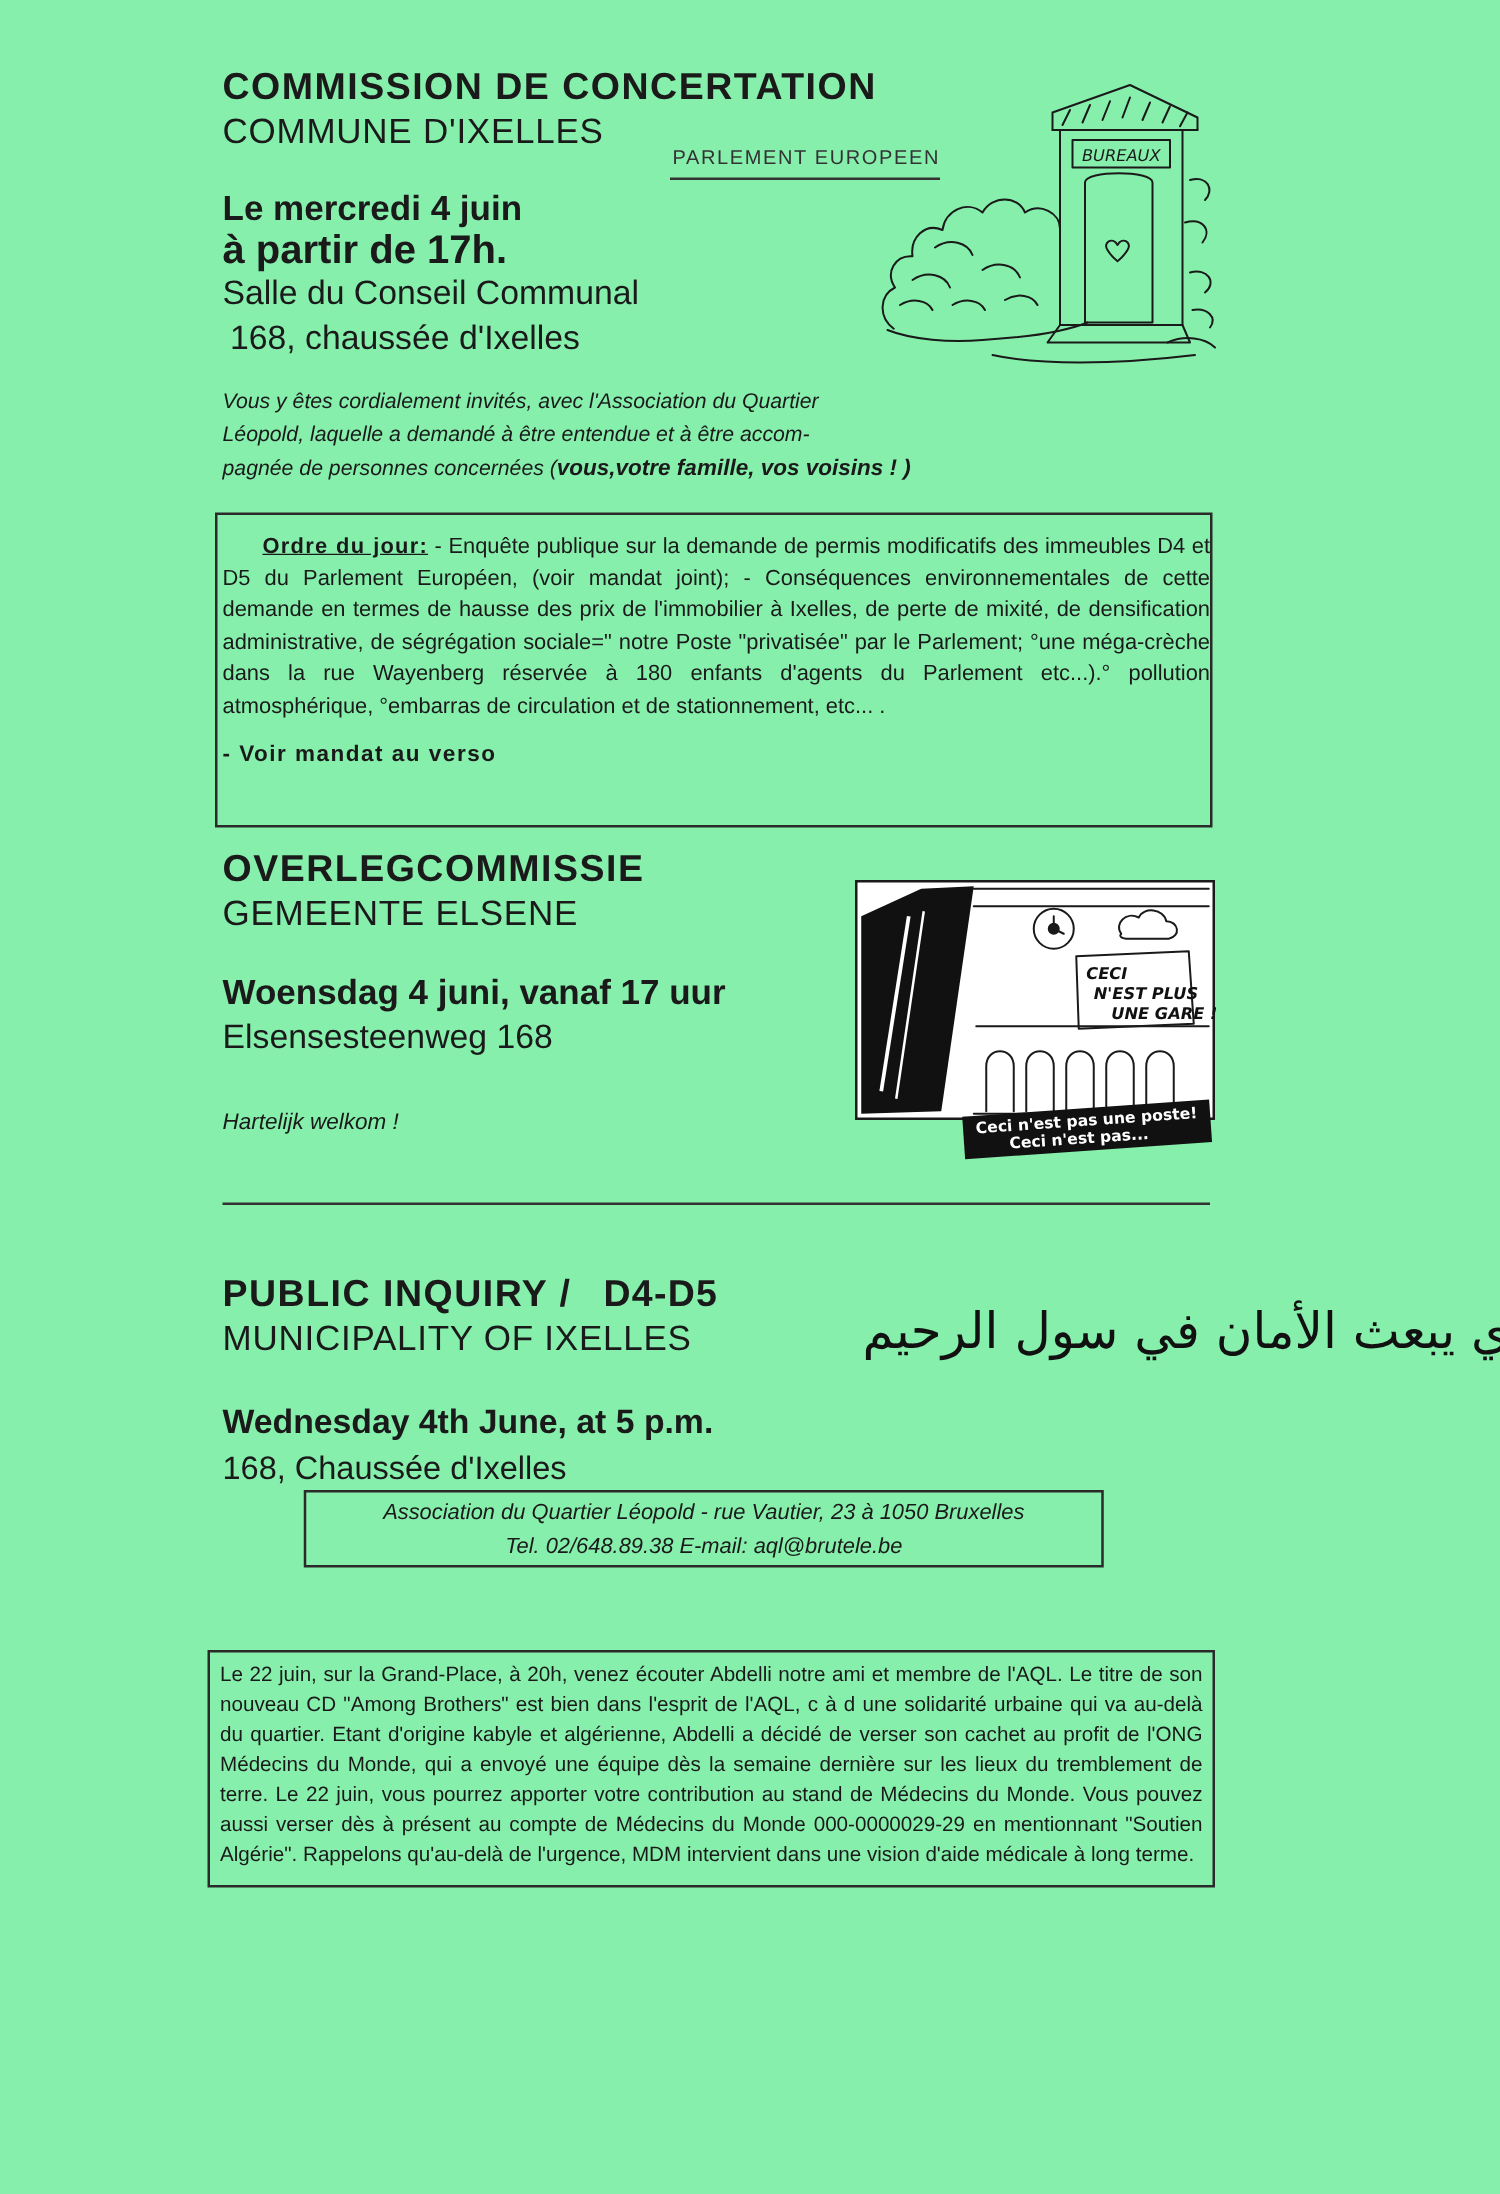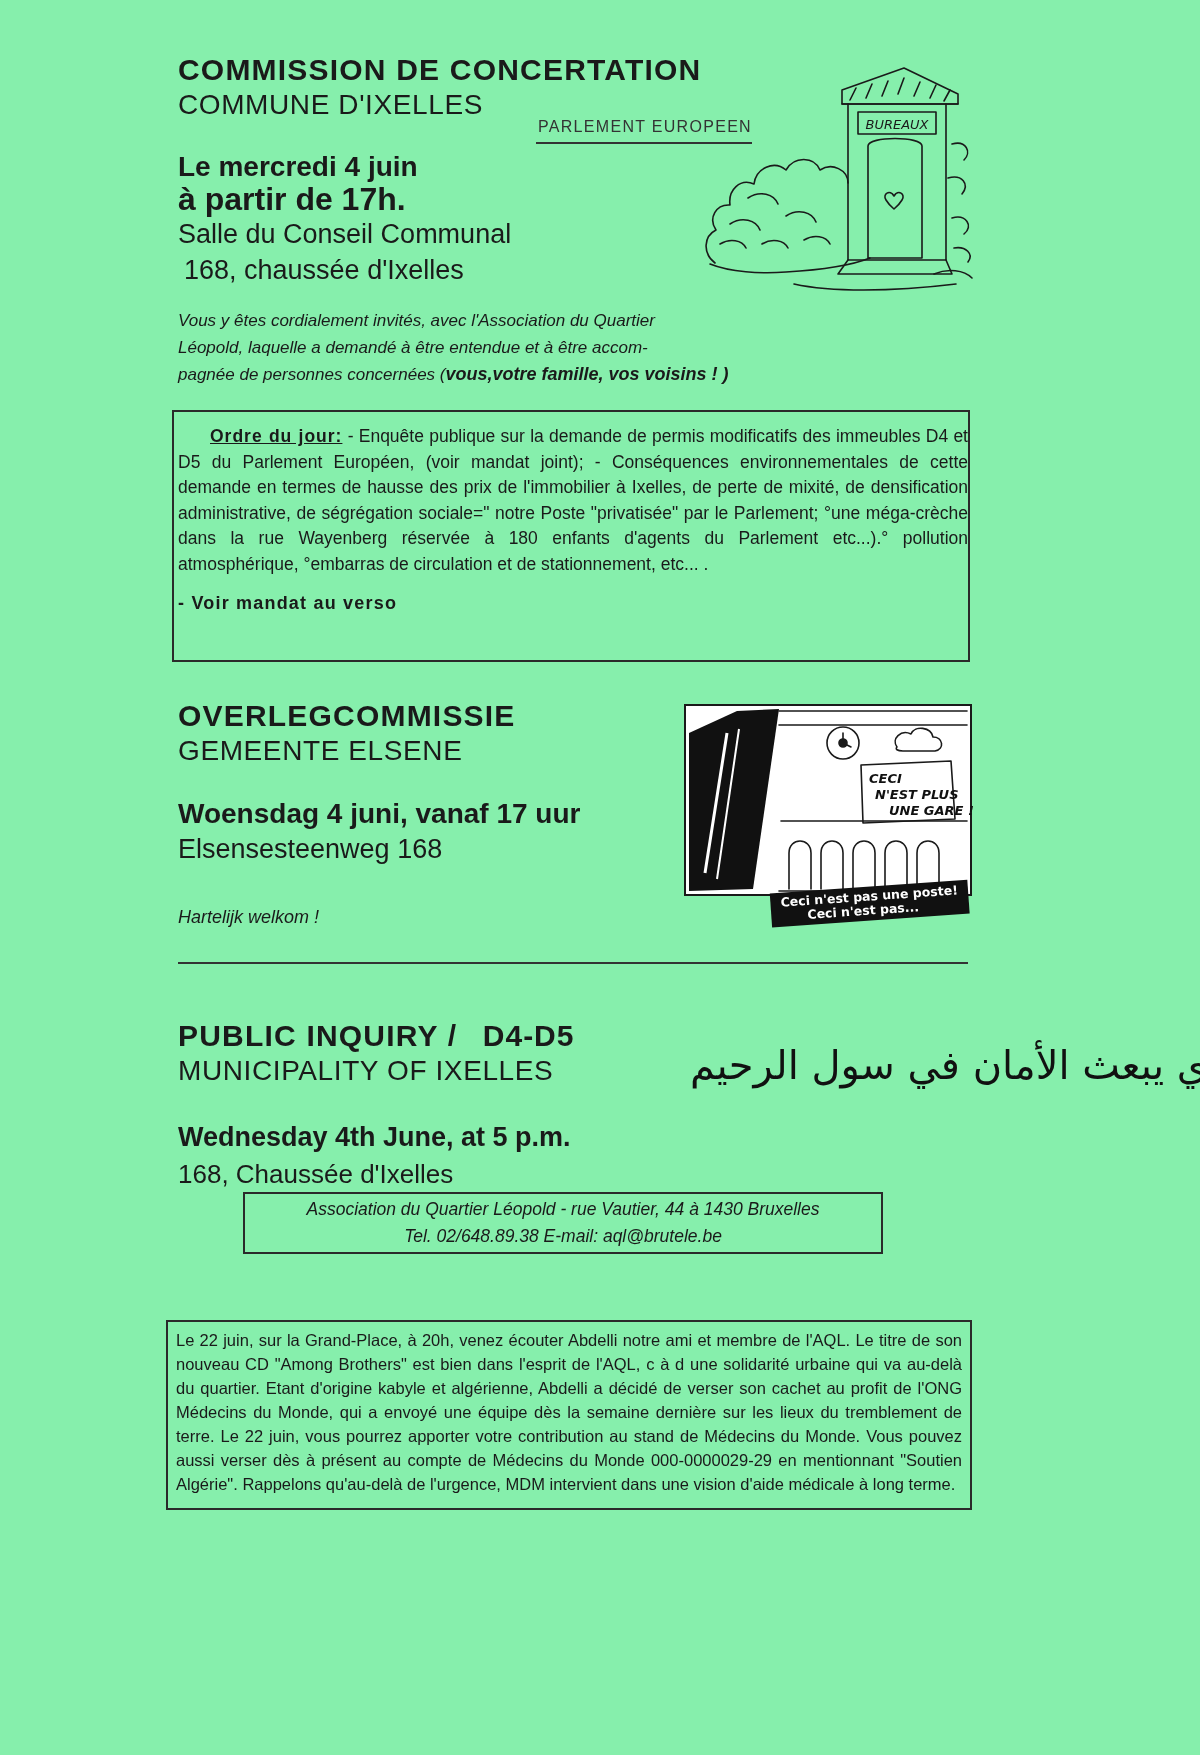--- a/index.html
+++ b/index.html
@@ -98,21 +98,21 @@
   .agenda-inner .u { text-decoration: underline; font-weight: bold; letter-spacing: 1px; margin-left: 32px;}
   .agenda-verso {
     margin-top: 14px;
     text-align: left;
     font-weight: bold;
     letter-spacing: 1.2px;
     font-size: 18px;
   }
 
   
-  #sec2 { position: absolute; left: 178px; top: 698px; width: 520px; }
+  #sec2 { position: absolute; left: 178px; top: 678px; width: 520px; }
   #sec2 .h1 { line-height: 36px; }
   #sec2 .h2 { line-height: 34px; }
   .nl-date { margin-top: 30px; font-size: 28px; font-weight: bold; }
   .nl-addr { margin-top: 4px; font-size: 27px; }
   .nl-welcome { margin-top: 42px; font-size: 18px; font-style: italic; }
 
   .divider {
     position: absolute;
     left: 178px;
     top: 962px;
@@ -316,20 +316,20 @@
     </div>
     <div class="h2">MUNICIPALITY OF IXELLES</div>
     <div class="en-date">Wednesday 4th June, at 5 p.m.</div>
     <div class="en-addr">168, Chaussée d'Ixelles</div>
   </div>
 
   <div class="ill" id="arabic-ill">هو الذي يبعث الأمان في سول الرحيم</div>
 
   <div class="contact-box"></div>
   <div class="contact-inner">
-    <div>Association du Quartier Léopold - rue Vautier, 44 à 1430 Bruxelles</div>
+    <div>Association du Quartier Léopold - rue Vautier, 23 à 1050 Bruxelles</div>
     <div>Tel. 02/648.89.38 E-mail: aql@brutele.be</div>
   </div>
 
   <div class="note-box"></div>
   <div class="note-inner">Le 22 juin, sur la Grand-Place, à 20h, venez écouter Abdelli notre ami et membre de l'AQL. Le titre de son nouveau CD "Among Brothers" est bien dans l'esprit de l'AQL, c à d une solidarité urbaine qui va au-delà du quartier. Etant d'origine kabyle et algérienne, Abdelli a décidé de verser son cachet au profit de l'ONG Médecins du Monde, qui a envoyé une équipe dès la semaine dernière sur les lieux du tremblement de terre. Le 22 juin, vous pourrez apporter votre contribution au stand de Médecins du Monde. Vous pouvez aussi verser dès à présent au compte de Médecins du Monde 000-0000029-29 en mentionnant "Soutien Algérie". Rappelons qu'au-delà de l'urgence, MDM intervient dans une vision d'aide médicale à long terme.</div>
 
 </div>
 
 </body></html>

